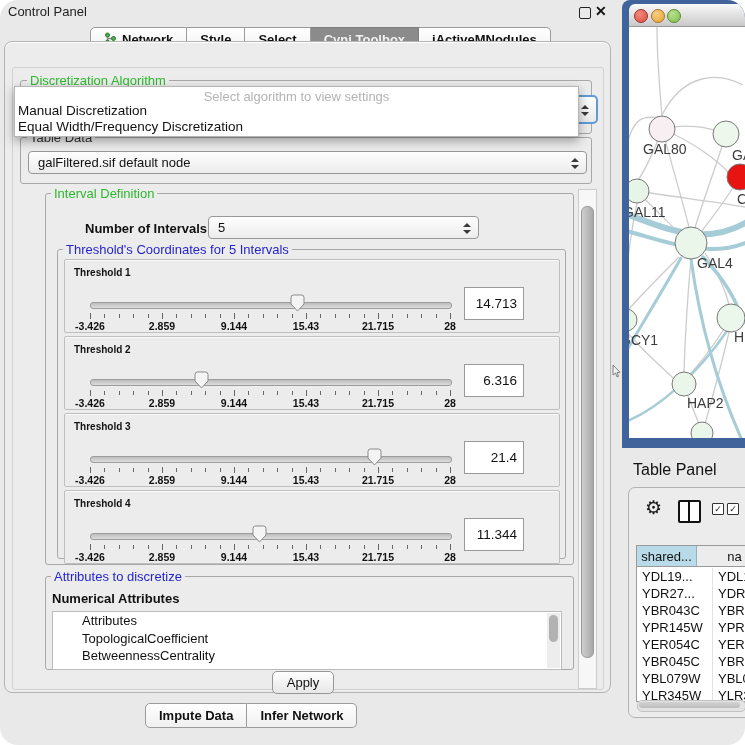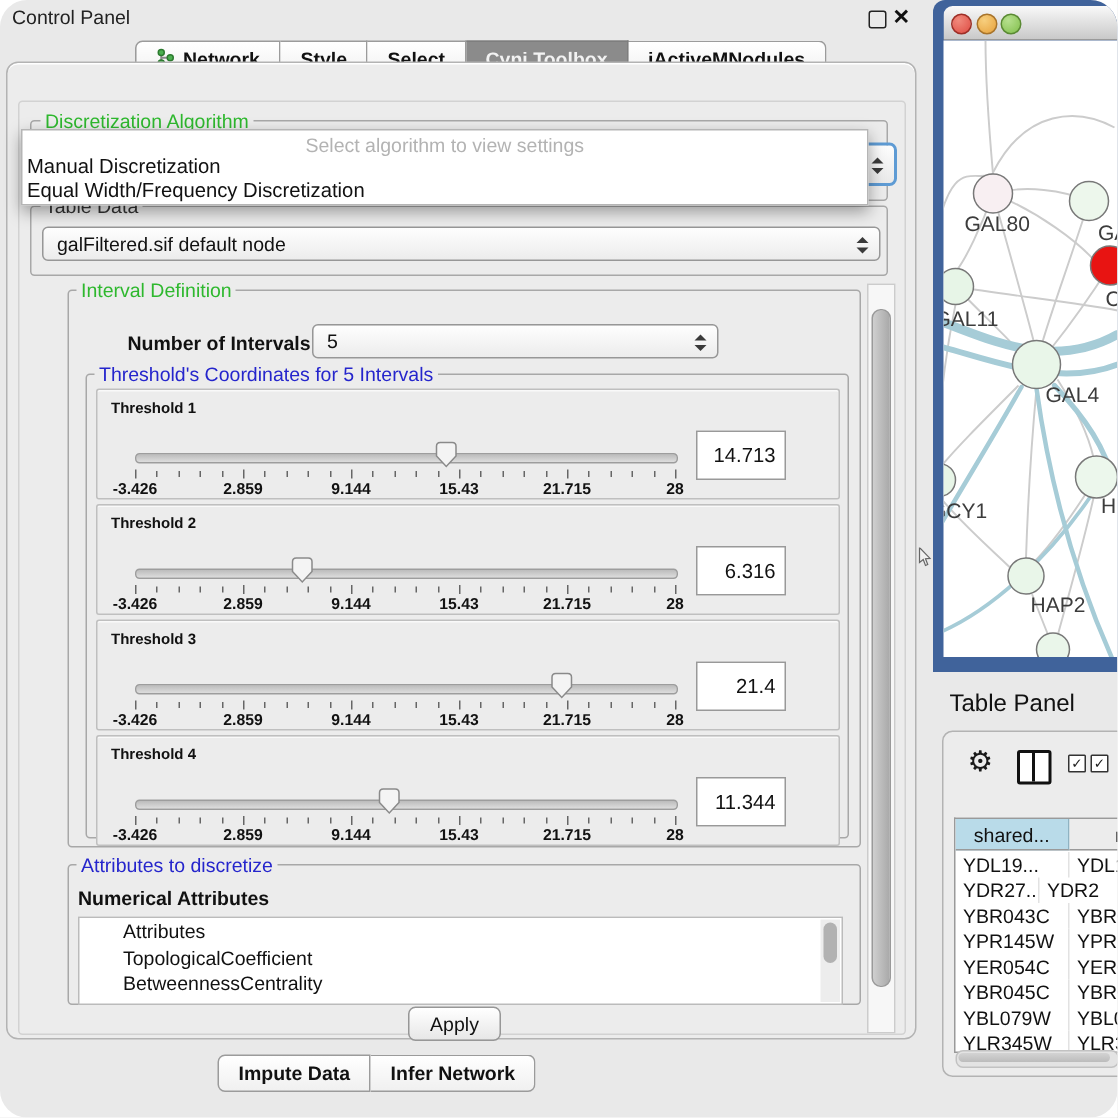--- a/index.html
+++ b/index.html
@@ -424,29 +424,29 @@
   </div>
 
   <div class="abs tp-title">Table Panel</div>
   <div class="abs tp-window"></div>
   <div class="abs gear">⚙</div>
   <div class="abs split-ico"></div>
   <div class="cbx" style="left:712px;">✓</div>
   <div class="cbx" style="left:727px;">✓</div>
   <div class="abs tbl" id="node-table">
       <div class="tbl-header">
-        <div class="th-cell" style="width: 76px; background: rgb(185, 219, 233);">shared...</div>
+        <div class="th-cell" style="width: 60px; background: rgb(185, 219, 233);">shared...</div>
         <div class="th-cell" style="width: 76px; background: rgb(236, 236, 236);">na</div>
       </div>
       <div class="tbl-row" style="top: 22px;">
         <div class="td-cell" style="width: 76px;">YDL19...</div>
         <div class="td-cell" style="width: 76px;">YDL1</div>
       </div>
       <div class="tbl-row" style="top: 39px;">
-        <div class="td-cell" style="width: 56px;">YDR27...</div>
+        <div class="td-cell" style="width: 76px;">YDR27...</div>
         <div class="td-cell" style="width: 76px;">YDR2</div>
       </div>
       <div class="tbl-row" style="top: 56px;">
         <div class="td-cell" style="width: 76px;">YBR043C</div>
         <div class="td-cell" style="width: 76px;">YBR0</div>
       </div>
       <div class="tbl-row" style="top: 73px;">
         <div class="td-cell" style="width: 76px;">YPR145W</div>
         <div class="td-cell" style="width: 76px;">YPR1</div>
       </div>

